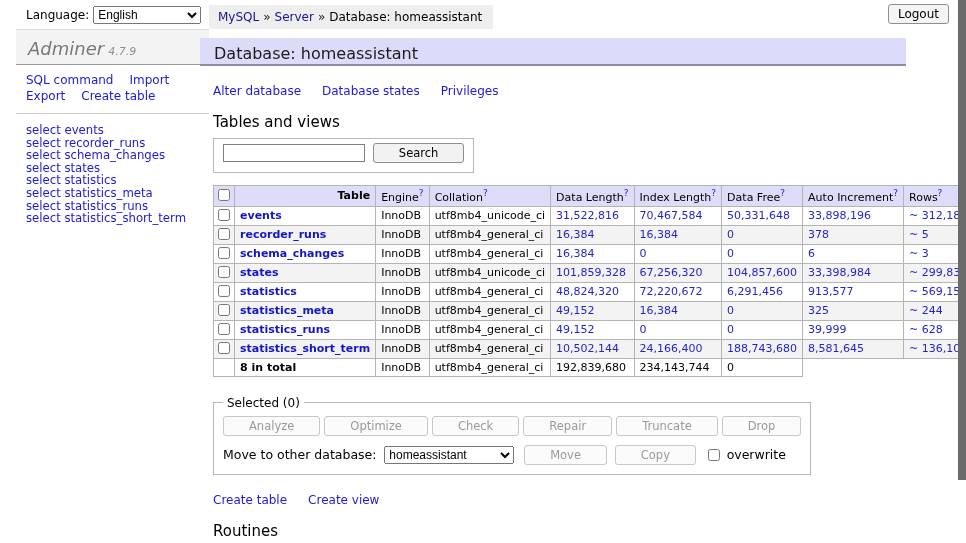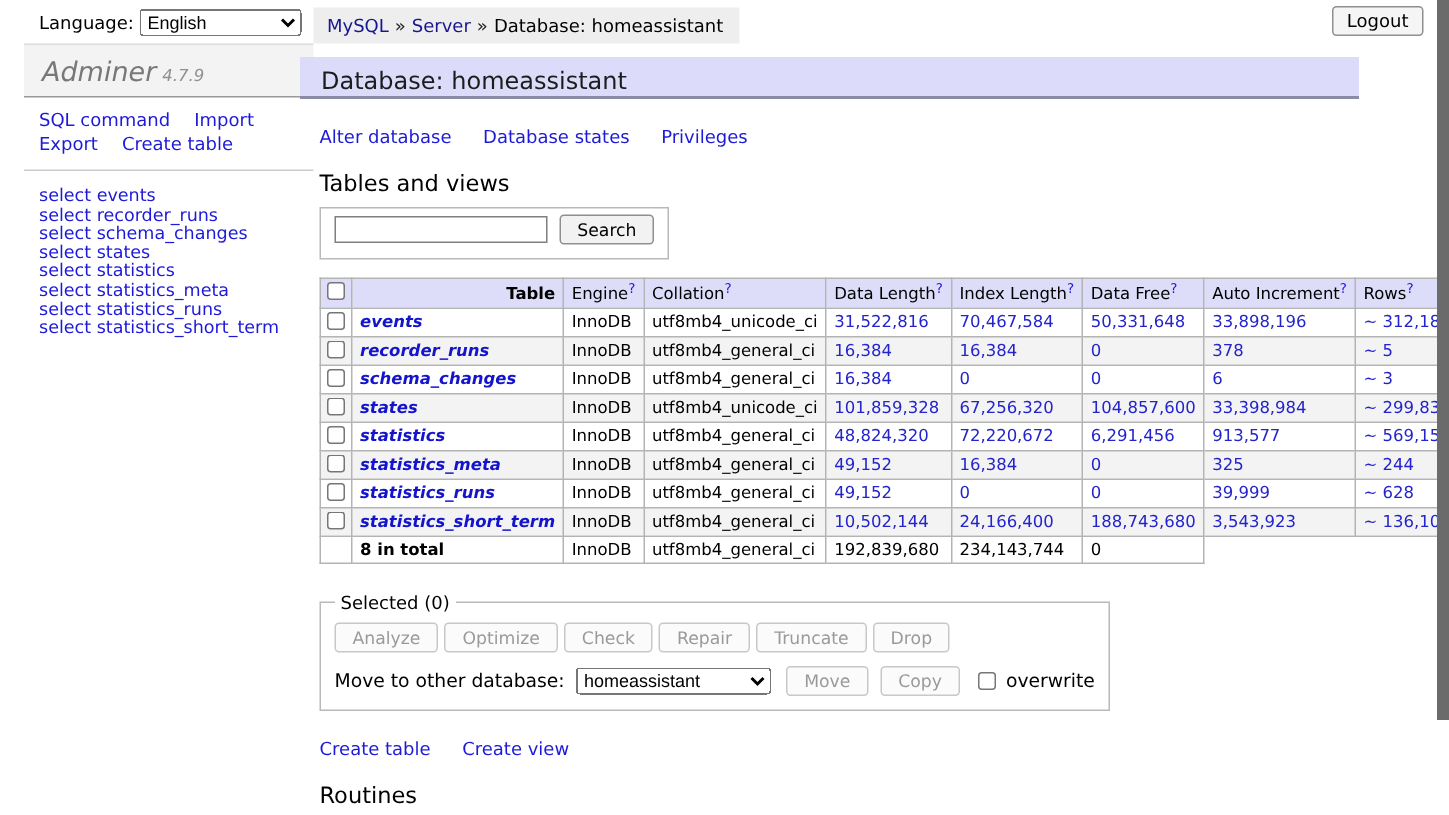--- a/index.html
+++ b/index.html
@@ -51,35 +51,35 @@
   }
   .inner { padding-left:13px; }
   .links-row { margin:18px 0 0 0; }
   .links-row a { margin-right:21px; }
   h3.section { font-weight:normal; font-size:15px; color:#000; margin:15px 0 0 0; }
 
   fieldset { border:1px solid #b9b9b9; margin:7px 0 0 0; padding:4px 9px 9px 9px; display:inline-block; }
   legend { font-size:12px; padding:0 4px; }
   .search-fs input[type=text] { width:142px; height:18px; border:1px solid #7f7f7f; font-size:12px; padding:1px 3px; }
   .btn {
-    font-family:inherit; font-size:11.5px; padding:2px 11px; margin-left:4px;
+    font-family:inherit; font-size:11.5px; padding:2px 25px; margin-left:4px;
     border:1px solid #8f8f8f; border-radius:3px; background:#f2f2f2; cursor:pointer;
   }
   .btn:disabled { color:#9a9a9a; border-color:#c8c8c8; background:#fbfbfb; cursor:default; }
 
   
   table.tables { border-collapse:collapse; margin-top:12px; font-size:11px; }
   .tables th, .tables td { border:1px solid #b4b4b4; padding:2px 5px; height:17px; white-space:nowrap; }
   .tables th { background:#ddddfa; font-weight:normal; text-align:left; }
   .tables th.col-table { font-weight:bold; text-align:right; min-width:118px; }
   .tables th sup, .tables td sup { color:#2a2ae0; font-size:9px; }
   .tables tr.even td { background:#f3f3f3; }
   .tables td.chk, .tables th.chk { width:20px; text-align:center; padding:1px 3px; }
   .tables td.num { color:#2424cc; }
-  .tables a.tname { font-weight:bold; color:#1414cc;font-style:italic; }
+  .tables a.tname { font-weight:bold; color:#1414cc; }
   .tables tr.total td { background:#fff; color:#000; }
   .tables tr.total td.lbl { font-weight:bold; }
   .tables tr.total td.num { color:#000; }
   .tables td.noborder { border:none; background:#fff !important; }
   .tables input[type=checkbox] { width:12px; height:12px; margin:1px; }
 
   .sel-fs { margin-top:19px; }
   .sel-row { margin-top:2px; white-space:nowrap; }
   .sel-row + .sel-row { margin-top:9px; }
   .sel-row .btn:first-child { margin-left:0; }
@@ -231,21 +231,21 @@
             <td class="num">~ 628</td>
           </tr>
           <tr class="even">
             <td class="chk"><input type="checkbox" style=""></td>
             <td><a href="#" class="tname">statistics_short_term</a></td>
             <td>InnoDB</td>
             <td>utf8mb4_general_ci</td>
             <td class="num">10,502,144</td>
             <td class="num">24,166,400</td>
             <td class="num">188,743,680</td>
-            <td class="num">3,543,923</td>
+            <td class="num">8,581,645</td>
             <td class="num">~ 136,108</td>
           </tr>
           <tr class="total">
             <td class="chk"></td>
             <td class="lbl">8 in total</td>
             <td>InnoDB</td>
             <td>utf8mb4_general_ci</td>
             <td class="num">192,839,680</td>
             <td class="num">234,143,744</td>
             <td class="num">0</td>

